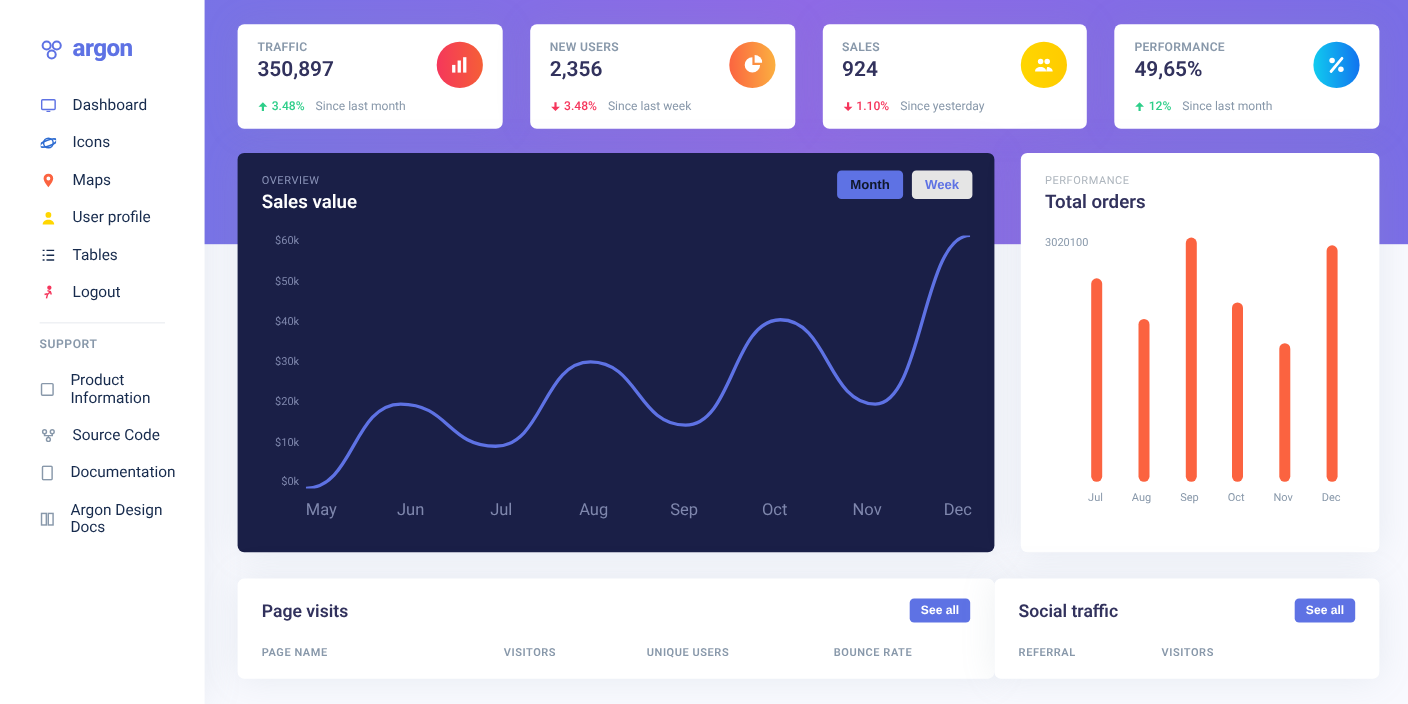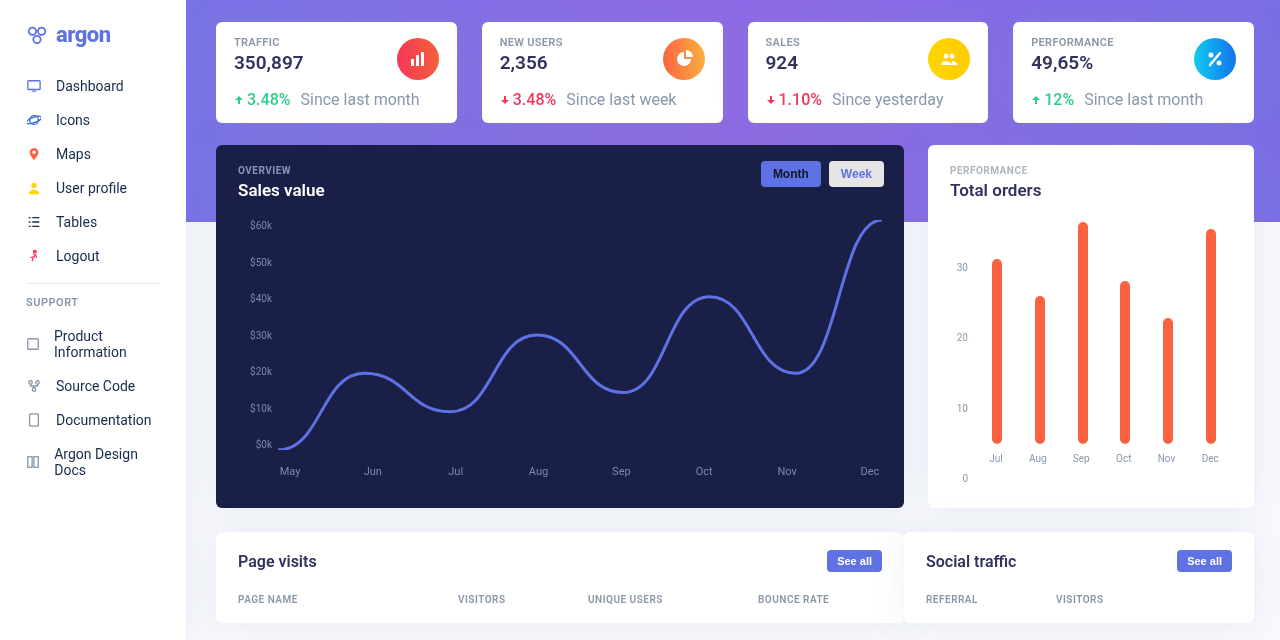--- a/index.html
+++ b/index.html
@@ -1,71 +1,71 @@
 <!DOCTYPE html>
 <html><head>
 <meta charset="utf-8">
 <style>
 * { margin: 0; padding: 0; box-sizing: border-box; }
 body { font-family: -apple-system, BlinkMacSystemFont, "Segoe UI", Roboto, "Helvetica Neue", Arial, sans-serif; background: #f8f9fe; color: #525f7f; font-size: 14px; width: 1280px; height: 640px; overflow: hidden; }
 
-.sidebar { position: absolute; top: 0; left: 0; bottom: 0; width: 186px; background: #fff; padding: 4px; box-shadow: 0 0 2rem 0 rgba(136,152,170,.15); }
+.sidebar { position: absolute; top: 0; left: 0; bottom: 0; width: 186px; background: #fff; padding: 14px; box-shadow: 0 0 2rem 0 rgba(136,152,170,.15); }
 .logo-row { display:flex; align-items:center; gap:8px; padding: 18px 22px 22px 22px; }
 .logo-mark { color:#5e72e4; }
 .logo-text { color:#5e72e4; font-weight:800; font-size:22px; letter-spacing: -0.5px; }
 
 .nav { list-style:none; }
 .nav li { display:flex; align-items:center; gap:14px; padding: 9px 22px; font-size:14px; color:#172b4d; cursor:pointer; }
 .nav li .ic { width:16px; height:16px; display:flex; align-items:center; justify-content:center; }
 .divider { border:none; border-top:1px solid #e9ecef; margin: 10px 22px 12px 22px; }
 .sup-title { color:#8898aa; font-size:11px; letter-spacing:0.5px; font-weight:600; padding: 0 22px 10px 22px; }
 .nav.support li { color:#172b4d; }
 .nav.support .ic { color:#8898aa; }
 
 .hero-bg { position:absolute; left:186px; top:0; right:0; height:222px; background: linear-gradient(87deg,#7873e6 0,#8f6ae6 50%, #7a6ee6 100%); }
 .main { position:absolute; left:186px; top:0; right:0; padding: 22px 26px 26px 30px; }
 
 .stat-row { display:flex; gap:25px; }
 .stat-card { flex:1; background:#fff; border-radius:6px; padding:14px 18px 14px 18px; box-shadow: 0 0 2rem 0 rgba(136,152,170,.15); position:relative; }
 .stat-label { text-transform:uppercase; font-size:11px; color:#8898aa; font-weight:600; letter-spacing:0.3px; }
 .stat-val { font-size:19px; color:#32325d; font-weight:600; margin-top:2px; }
-.stat-sub { display:flex; align-items:flex-end; gap:10px; margin-top:16px; font-size:16px; }
+.stat-sub { display:flex; align-items:flex-end; gap:10px; margin-top:16px; font-size:11px; }
 .delta { font-weight:500; display:flex; align-items:center; gap:3px; }
 .delta.up { color:#2dce89; }
 .delta.down { color:#f5365c; }
 .since { color:#8898aa; }
 .stat-icon { position:absolute; top:16px; right:18px; width:42px; height:42px; border-radius:50%; display:flex; align-items:center; justify-content:center; color:#fff; }
 .ic-red { background: linear-gradient(87deg,#f5365c 0,#f56036 100%); }
 .ic-orange { background: linear-gradient(87deg,#fb6340 0,#fbb140 100%); }
 .ic-yellow { background: linear-gradient(87deg,#ffd600 0,#ffcb00 100%); }
 .ic-cyan { background: linear-gradient(87deg,#11cdef 0,#1171ef 100%); }
 
 .chart-row { display:flex; gap:24px; margin-top:22px; }
 .card { background:#fff; border-radius:6px; box-shadow: 0 0 2rem 0 rgba(136,152,170,.15); position:relative; }
 .card.dark { background:#1a1f47; color:#fff; }
 .sales-card { flex:0 0 688px; padding: 20px 22px 18px 22px; }
 .orders-card { flex:1; padding: 20px 22px 18px 22px; }
-.card-eyebrow { text-transform:uppercase; font-size:10px; font-weight:700; letter-spacing:0.5px; color:#adb5bd; }
+.card-eyebrow { text-transform:uppercase; font-size:10px; font-weight:400; letter-spacing:0.5px; color:#adb5bd; }
 .card.dark .card-eyebrow { color:#8a93b8; }
 .card-title { font-size:17px; font-weight:600; color:#32325d; margin-top:4px; }
 .card.dark .card-title { color:#fff; }
 .toggle-btns { position:absolute; top:16px; right:20px; display:flex; gap:8px; }
 .tbtn { font-size:12px; font-weight:600; padding:6px 12px; border-radius:4px; border:none; cursor:pointer; }
 .tbtn-primary { background:#5e72e4; color:#0f172a; }
 .tbtn-light { background:#e5e5e5; color:#5e72e4; }
 
 .line-chart-area { margin-top:20px; height:270px; position:relative; }
 .yaxis-l { position:absolute; left:0; top:0; display:flex; flex-direction:column-reverse; justify-content:space-between; height:230px; font-size:10px; color:#7f87ad; text-align:right; width:34px; }
 .plot-l { position:absolute; left:40px; right:0; top:0; height:230px; }
-.xaxis-l { position:absolute; left:40px; right:0; bottom:12px; display:flex; justify-content:space-between; font-size:11px; color:#7f87ad; }
+.xaxis-l { position:absolute; left:40px; right:0; bottom:12px; display:flex; justify-content:space-between; font-size:15px; color:#7f87ad; }
 .xaxis-l span { display:block; width:24px; text-align:center; }
 .line-path { fill:none; stroke:#5e72e4; stroke-width:3; }
 
 .bar-chart-area { margin-top:22px; height:262px; position:relative; }
-.yaxis-b { position:absolute; left:0; top:0; height:222px; display:flex; flex-direction:column; justify-content:space-between; font-size:10px; color:#8898aa; width:18px; text-align:right;margin-top:40px; }
+.yaxis-b { position:absolute; left:0; top:0; height:222px; display:flex; justify-content:space-between; font-size:10px; color:#8898aa; width:18px; text-align:right; }
 .plot-b { position:absolute; left:26px; right:0; top:0; height:222px; display:flex; justify-content:space-around; align-items:flex-end; }
 .vbar { width:10px; border-radius:5px; background:#fb6340; }
 .xaxis-b { position:absolute; left:26px; right:0; bottom:20px; display:flex; justify-content:space-around; font-size:10px; color:#8898aa; }
 
 .table-row-cards { display:flex; margin-top:24px; }
 .card.visits { flex:0 0 688px; padding:18px 22px; }
 .card.social { flex:1; padding:18px 22px; }
 .card-head { display:flex; align-items:center; justify-content:space-between; }
 .card-head h3 { font-size:16px; color:#32325d; font-weight:600; }
 .see-all { background:#5e72e4; color:#fff; font-size:11px; font-weight:600; padding:5px 10px; border-radius:4px; border:none; cursor:pointer; }

